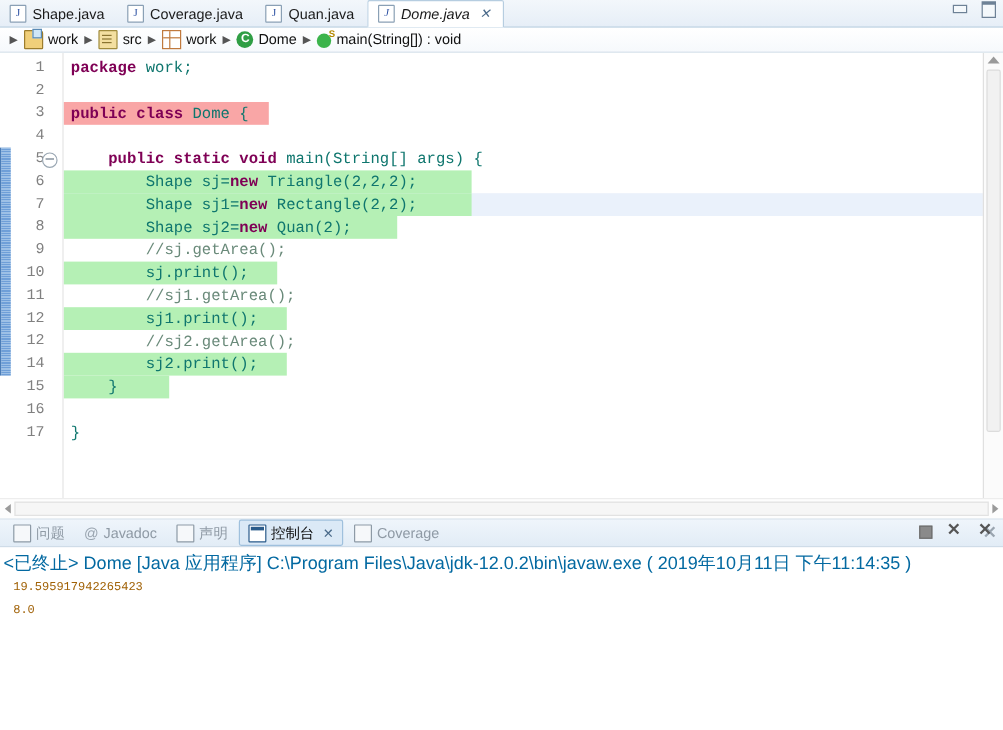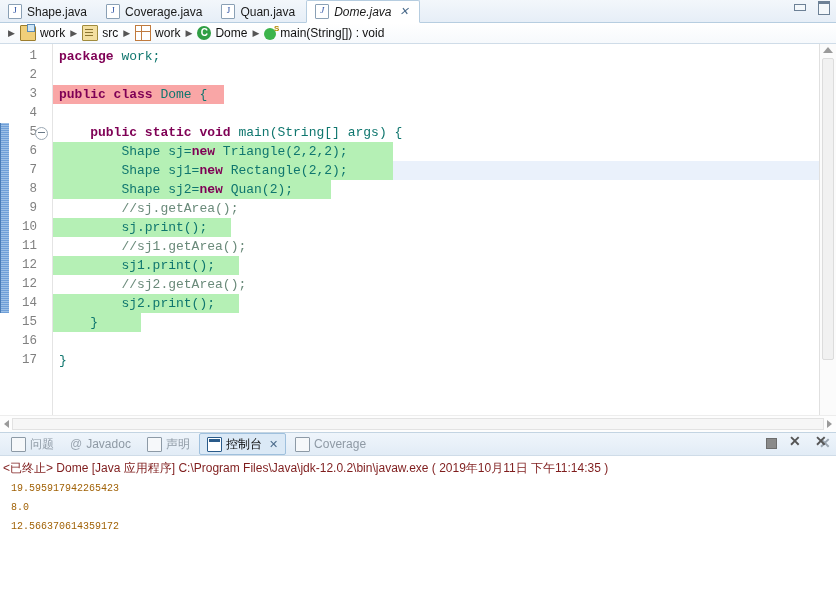--- a/index.html
+++ b/index.html
@@ -397,22 +397,22 @@
     position: absolute;
     left: 0; top: -2px;
     font-size: 14px;
     color: #555;
     font-weight: bold;
   }
   .ptool.xx::before { left: 4px; top: 0px; color: #9aa5b0; }
 
   .console-status {
     font-family: "Liberation Sans", sans-serif;
-    font-size: 12px;
-    color: #7f1d1d;
+    font-size: 15px;
+    color: #0369a1;
     padding: 4px 4px 2px 3px;
     white-space: nowrap;
   }
   .console-out {
     font-family: "Liberation Mono", monospace;
     font-size: 10px;
     line-height: 19px;
     color: #a16207;
     padding-left: 11px;
     white-space: pre;
@@ -543,16 +543,16 @@
         </div>
       <div class="panel-tools">
         <div class="ptool stop"></div>
         <div class="ptool x"></div>
         <div class="ptool xx"></div>
       </div>
     </div>
 
     <div class="console-status">&lt;已终止&gt; Dome [Java 应用程序] C:\Program Files\Java\jdk-12.0.2\bin\javaw.exe ( 2019年10月11日 下午11:14:35 )</div>
 
-    <div class="console-out" id="console-host"><div>19.595917942265423</div><div>8.0</div><div>12.566370614359172</div></div>
+    <div class="console-out" id="console-host"><div>19.595917942265423</div><div>8.0</div></div>
   </div>
 
 </div>
 
 </body></html>

